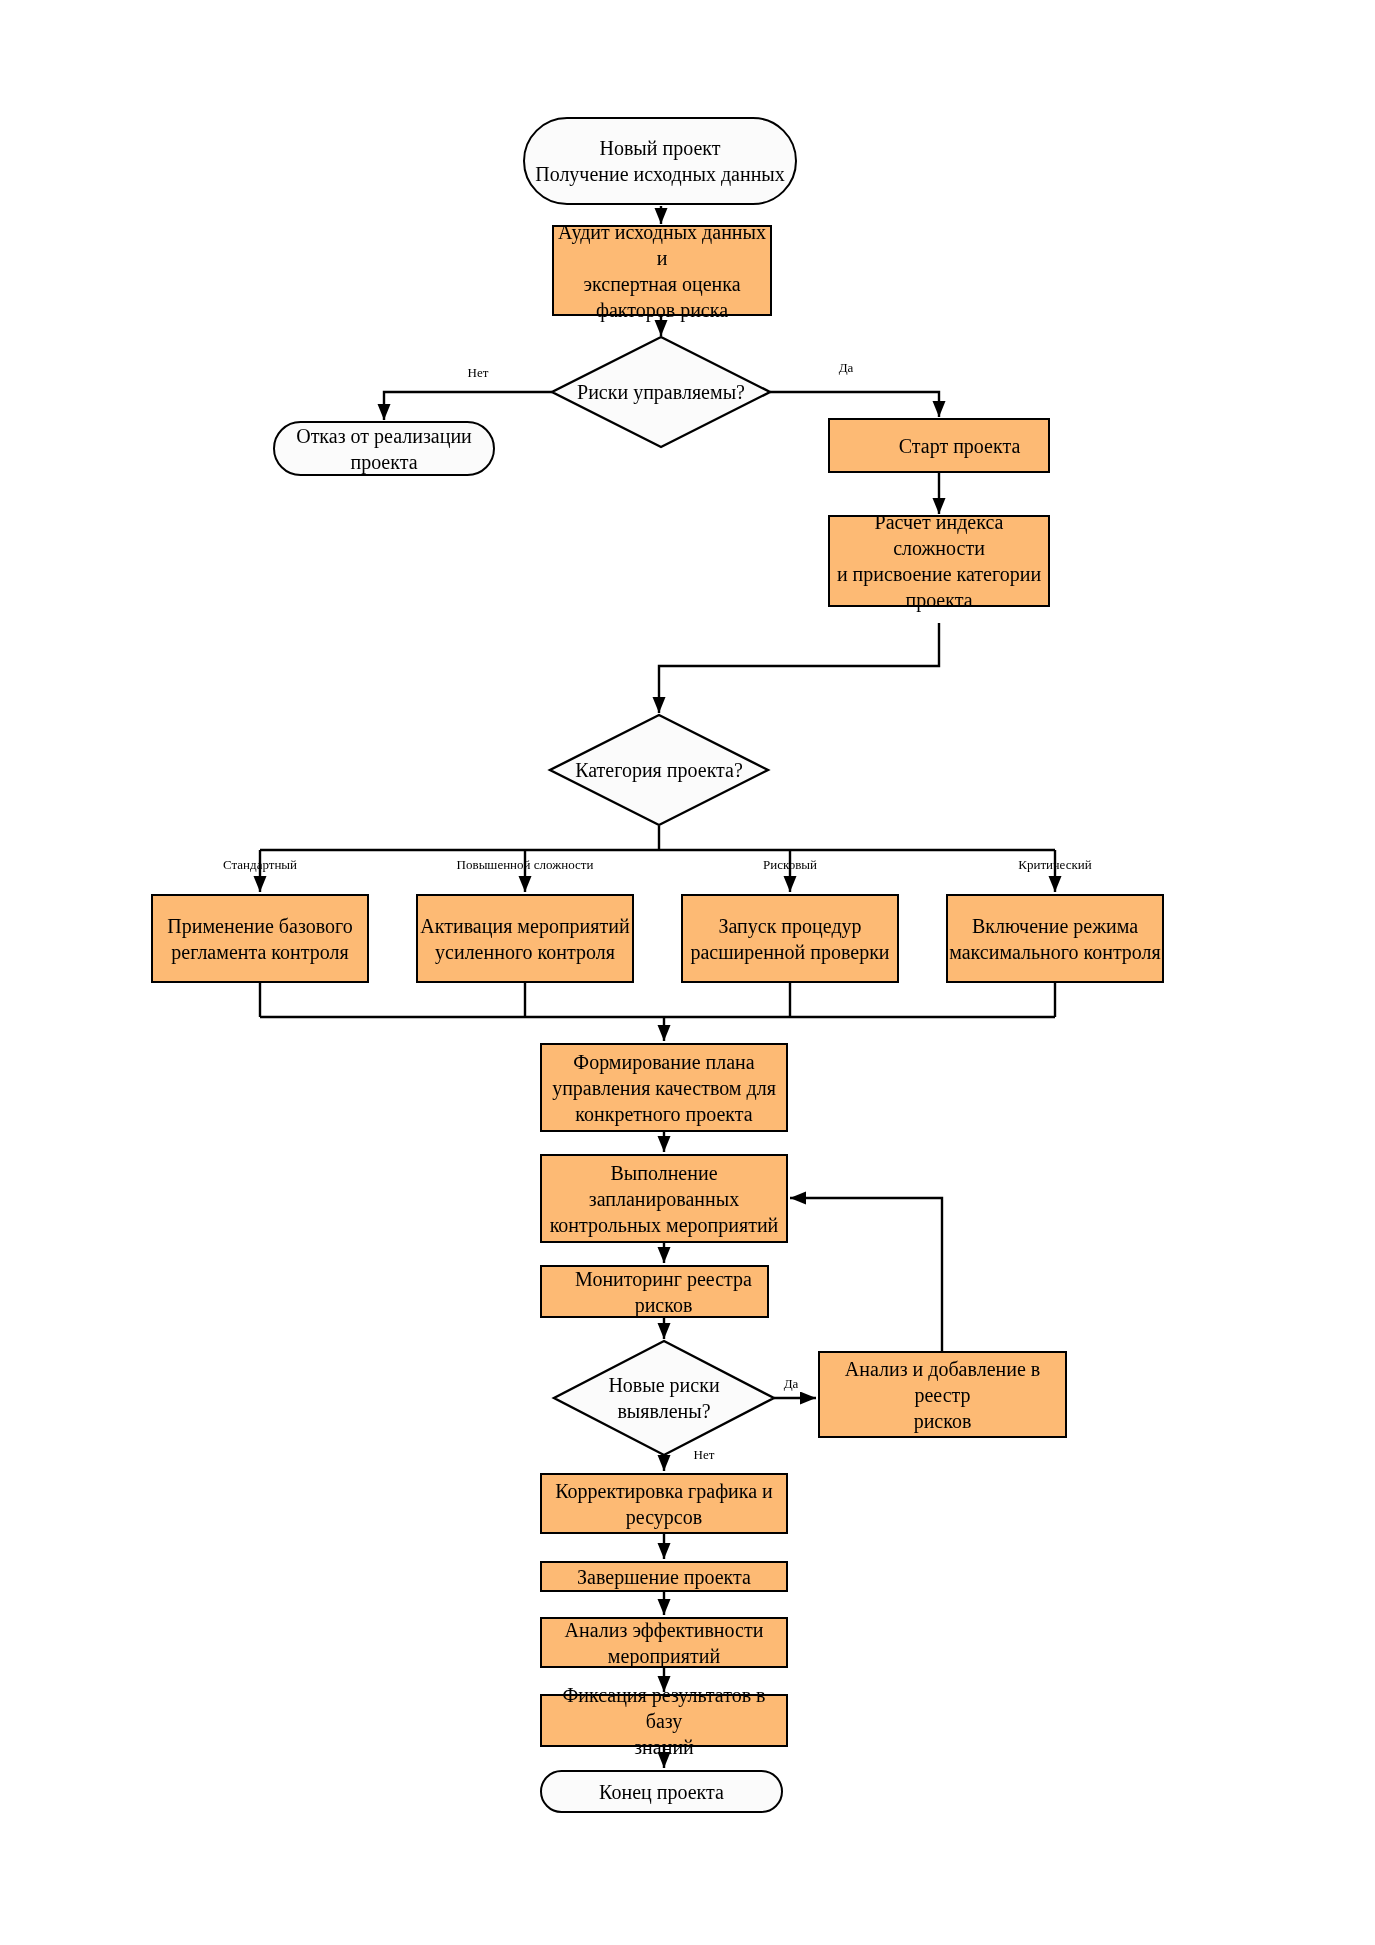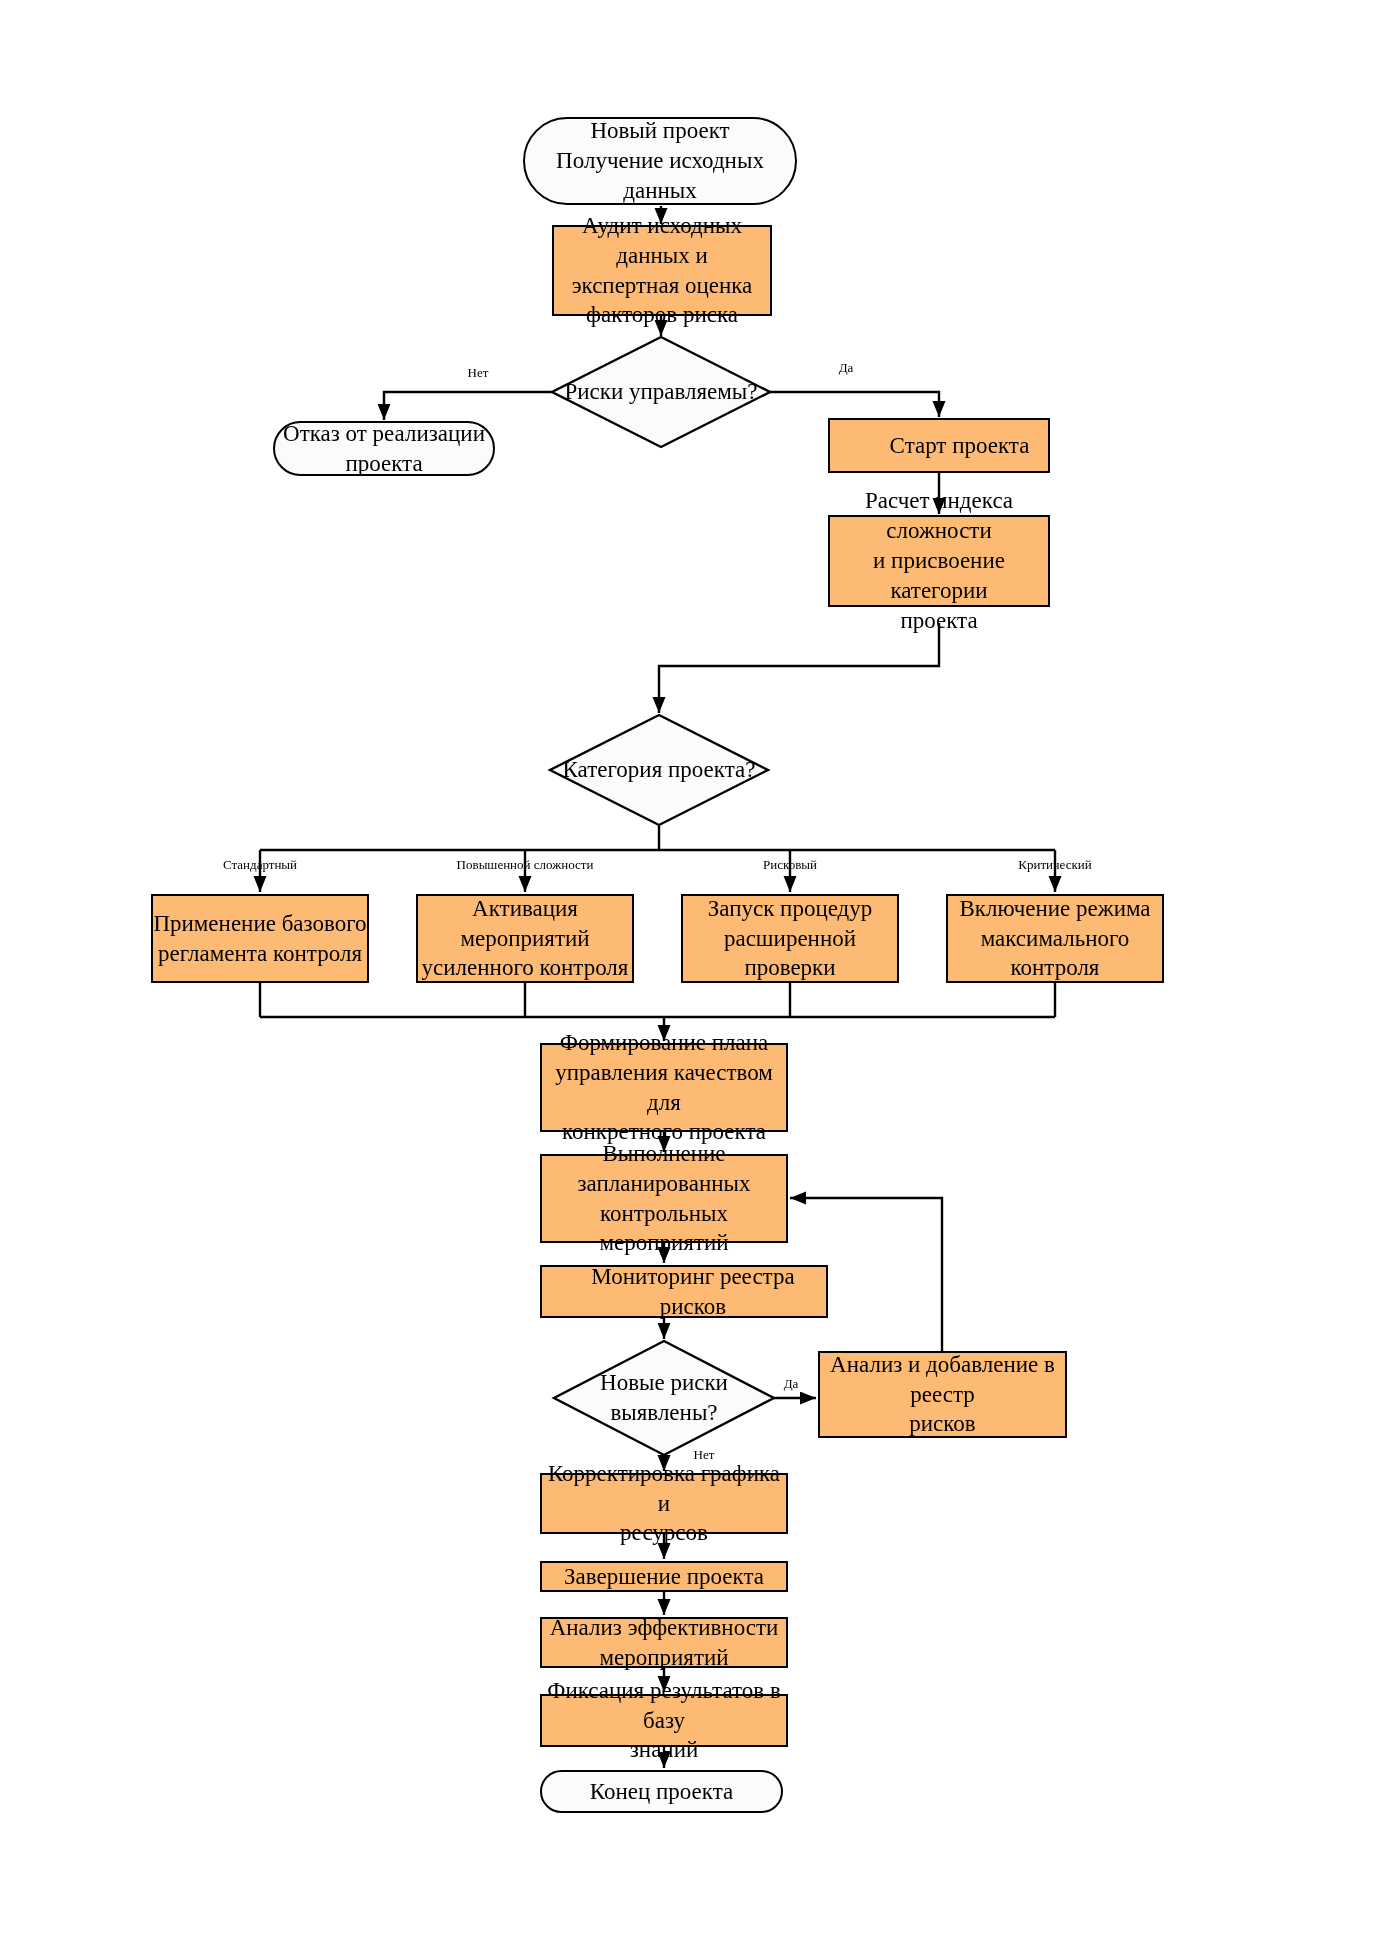--- a/index.html
+++ b/index.html
@@ -23,21 +23,21 @@
     width: 1375px;
     height: 1945px;
   }
   .node {
     position: absolute;
     box-sizing: border-box;
     display: flex;
     align-items: center;
     justify-content: center;
     text-align: center;
-    font-size: 23px;
+    font-size: 20px;
     line-height: 1.3;
   }
   .node > span {
     white-space: pre-line;
     display: block;
     width: 100%;
   }
   .process {
     border: 2.5px solid #000000;
     background: #fdba74;
@@ -158,21 +158,21 @@
     <span>Включение режима
 максимального контроля</span>
   </div>
 
   <div class="node process" style="left:540px; top:1154px; width:248px; height:89px;">
     <span>Выполнение
 запланированных
 контрольных мероприятий</span>
   </div>
 
-  <div class="node process" style="left:540px; top:1265px; width:288px; height:53px;padding-left:18px;">
+  <div class="node process" style="left:540px; top:1265px; width:229px; height:53px;padding-left:18px;">
     <span>Мониторинг реестра рисков</span>
   </div>
 
   <div class="node process" style="left:818px; top:1351px; width:249px; height:87px;">
     <span>Анализ и добавление в реестр
 рисков</span>
   </div>
 
   <div class="node process" style="left:540px; top:1473px; width:248px; height:61px;">
     <span>Корректировка графика и

